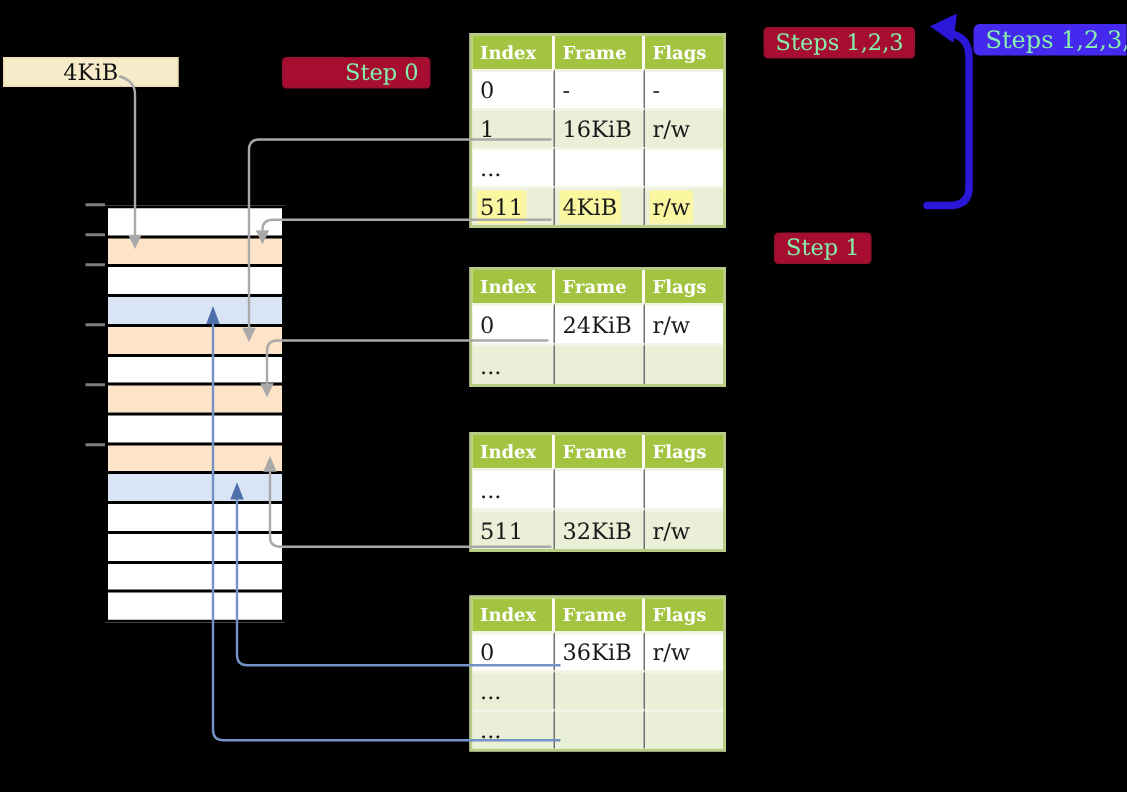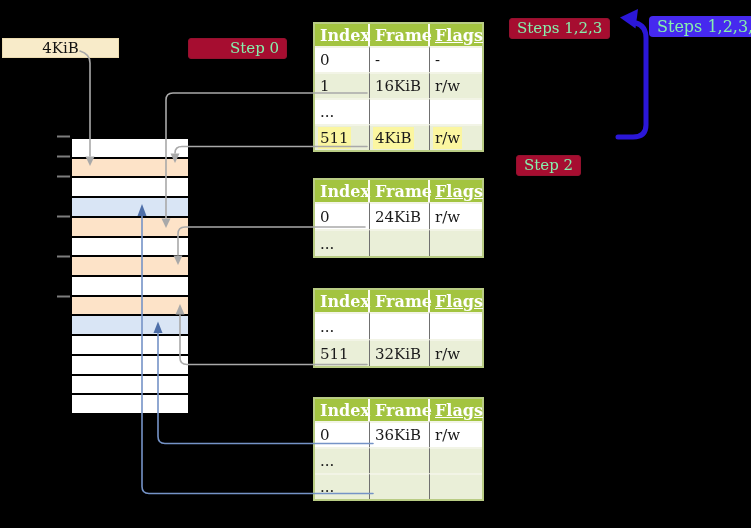--- a/index.html
+++ b/index.html
@@ -39,25 +39,25 @@
   
   table.ptable{
     position:absolute;border-collapse:separate;border-spacing:0;
     table-layout:fixed;width:167px;z-index:2;
     border:2px solid #b9cc84;background:#fff;
   }
   table.ptable col.c-index{width:55px;}
   table.ptable col.c-frame{width:60px;}
   table.ptable col.c-flags{width:52px;}
   table.ptable th{
-    background:#a3c440;color:#fff;font-weight:bold;font-size:16px;
+    background:#a3c440;color:#fff;font-weight:bold;font-size:12px;
     text-align:left;padding:0 0 0 5px;height:22px;
     border-right:2px solid #fdfdf6;box-sizing:border-box;
   }
-  table.ptable th:last-child{border-right:none;text-decoration:underline;}
+  table.ptable th:last-child{border-right:none;}
   table.ptable td{
     font-size:15px;color:#1a1a1a;text-align:left;padding:0 0 0 5px;
     height:26px;box-sizing:border-box;background:#fff;
     border-top:2px solid #f2f4e6;border-right:1px solid #707070;
     overflow:hidden;white-space:nowrap;
   }
   table.ptable.tall td{height:27px;}
   table.ptable td:last-child{border-right:none;}
   table.ptable tr.shade td{background:#eaefd8;}
   #ptable-l4{left:313px;top:22px;}
@@ -69,21 +69,21 @@
   #overlay{position:absolute;left:0;top:0;z-index:10;pointer-events:none;}
 </style>
 </head>
 <body>
 
 <div class="mem-box">4KiB</div>
 
 <div class="lbl crimson" id="lbl-step0">Step 0</div>
 <div class="lbl crimson" id="lbl-steps123">Steps 1,2,3</div>
 <div class="lbl blue" id="lbl-steps1234">Steps 1,2,3,4</div>
-<div class="lbl crimson" id="lbl-step4">Step 2</div>
+<div class="lbl crimson" id="lbl-step4">Step 1</div>
 
 <div class="mcol">
   <div class="mrow" data-color="white"></div>
   <div class="mrow" data-color="orange"></div>
   <div class="mrow" data-color="white"></div>
   <div class="mrow" data-color="blue"></div>
   <div class="mrow" data-color="orange"></div>
   <div class="mrow" data-color="white"></div>
   <div class="mrow" data-color="orange"></div>
   <div class="mrow" data-color="white"></div>

